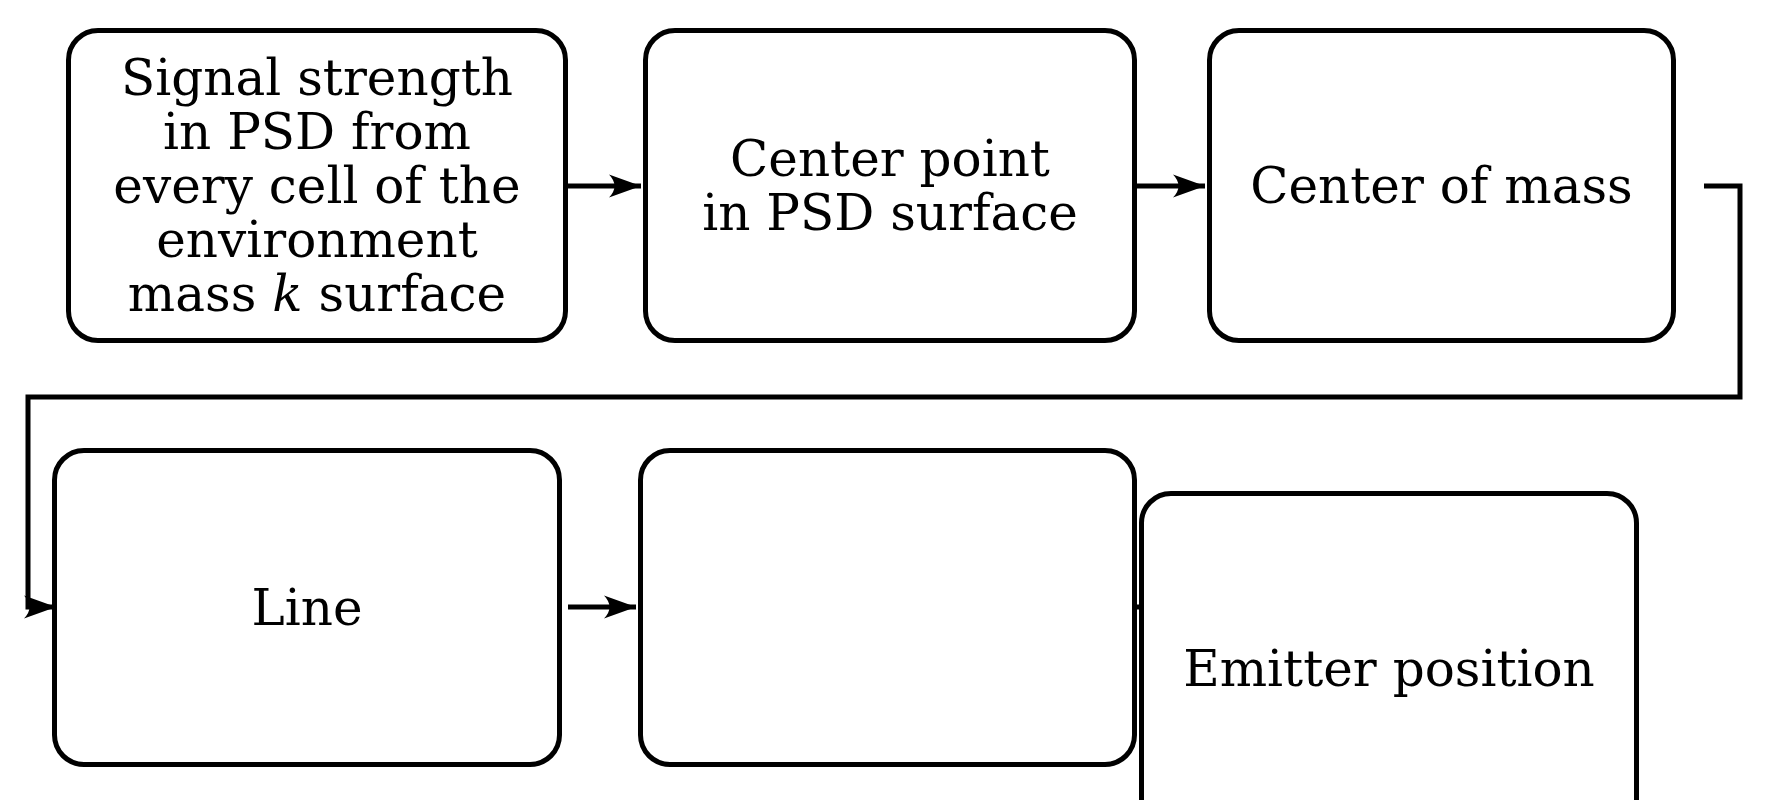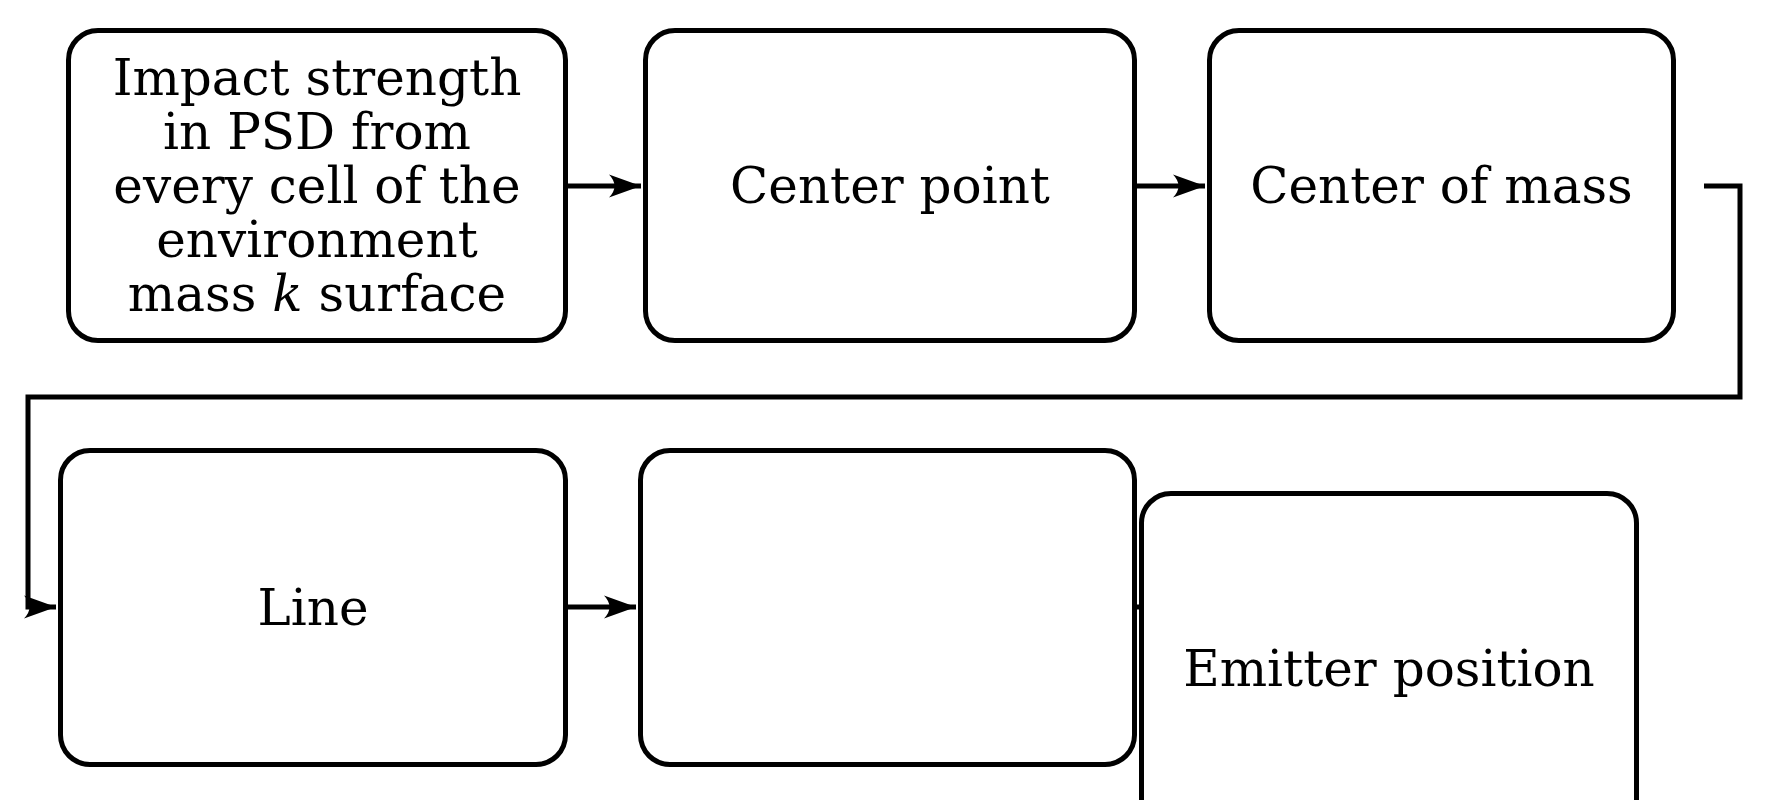--- a/index.html
+++ b/index.html
@@ -46,21 +46,21 @@
     line-height: 54px;
     white-space: pre;
   }
   .node .var {
     font-style: italic;
   }
   
   .box-1 { left: 66px;   top: 28px;  width: 502px; height: 315px; }
   .box-2 { left: 643px;  top: 28px;  width: 494px; height: 315px; }
   .box-3 { left: 1207px; top: 28px;  width: 469px; height: 315px; }
-  .box-4 { left: 58px;   top: 448px; width: 510px; height: 319px; }
+  .box-4 { left: 52px;   top: 448px; width: 510px; height: 319px; }
   .box-5 { left: 638px;  top: 448px; width: 499px; height: 319px; }
   .box-6 { left: 1139px; top: 448px; width: 500px; height: 356px; margin-top: 43px; }
 </style>
 </head>
 <body>
 
 <div class="canvas">
 
   <svg class="connectors" width="1776" height="800" viewBox="0 0 1776 800" xmlns="http://www.w3.org/2000/svg">
     <defs>
@@ -69,29 +69,30 @@
       </marker>
     </defs>
     <line x1="568" y1="186" x2="641" y2="186" marker-end="url(#arrowhead)"></line>
     <line x1="1137" y1="186" x2="1205" y2="186" marker-end="url(#arrowhead)"></line>
     <polyline points="1704,186 1740,186 1740,397 28,397 28,607 56,607" marker-end="url(#arrowhead)"></polyline>
     <line x1="568" y1="607" x2="636" y2="607" marker-end="url(#arrowhead)"></line>
     <line x1="1137" y1="607" x2="1205" y2="607" marker-end="url(#arrowhead)"></line>
   </svg>
 
   <div class="node box-1">
-    <div class="line">Impact strength</div>
+    <div class="line">Signal strength</div>
     <div class="line">in PSD from</div>
     <div class="line">every cell of the</div>
     <div class="line">environment</div>
     <div class="line"><span>mass </span><span class="var">k</span><span> surface</span></div>
   </div>
 
   <div class="node box-2">
     <div class="line">Center point</div>
+    <div class="line">in PSD surface</div>
   </div>
 
   <div class="node box-3">
     <div class="line">Center of mass</div>
   </div>
 
   <div class="node box-4">
     <div class="line">Line</div>
   </div>
 

